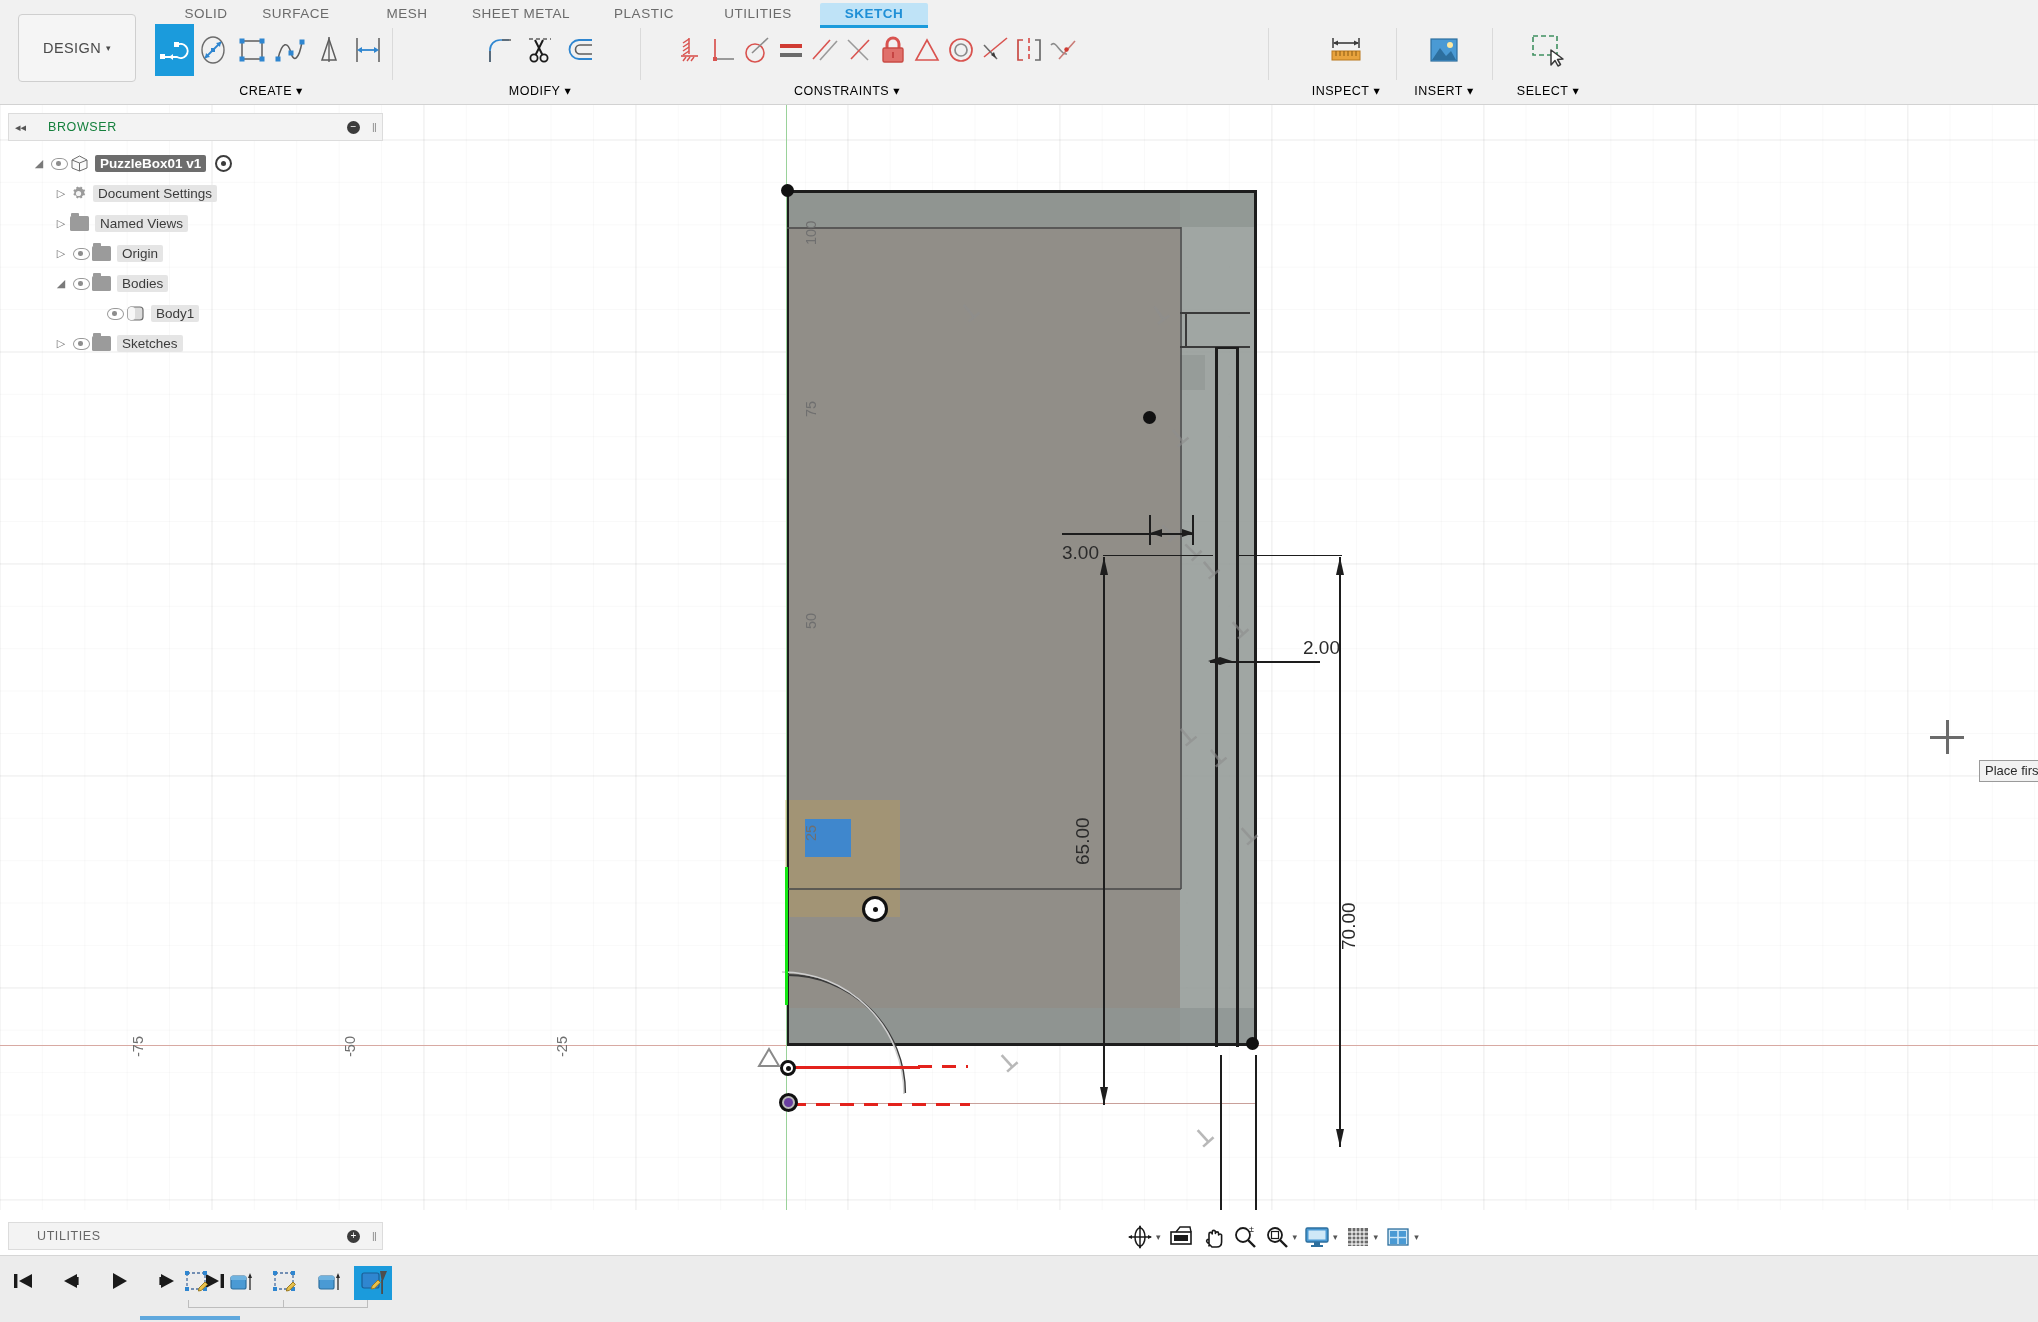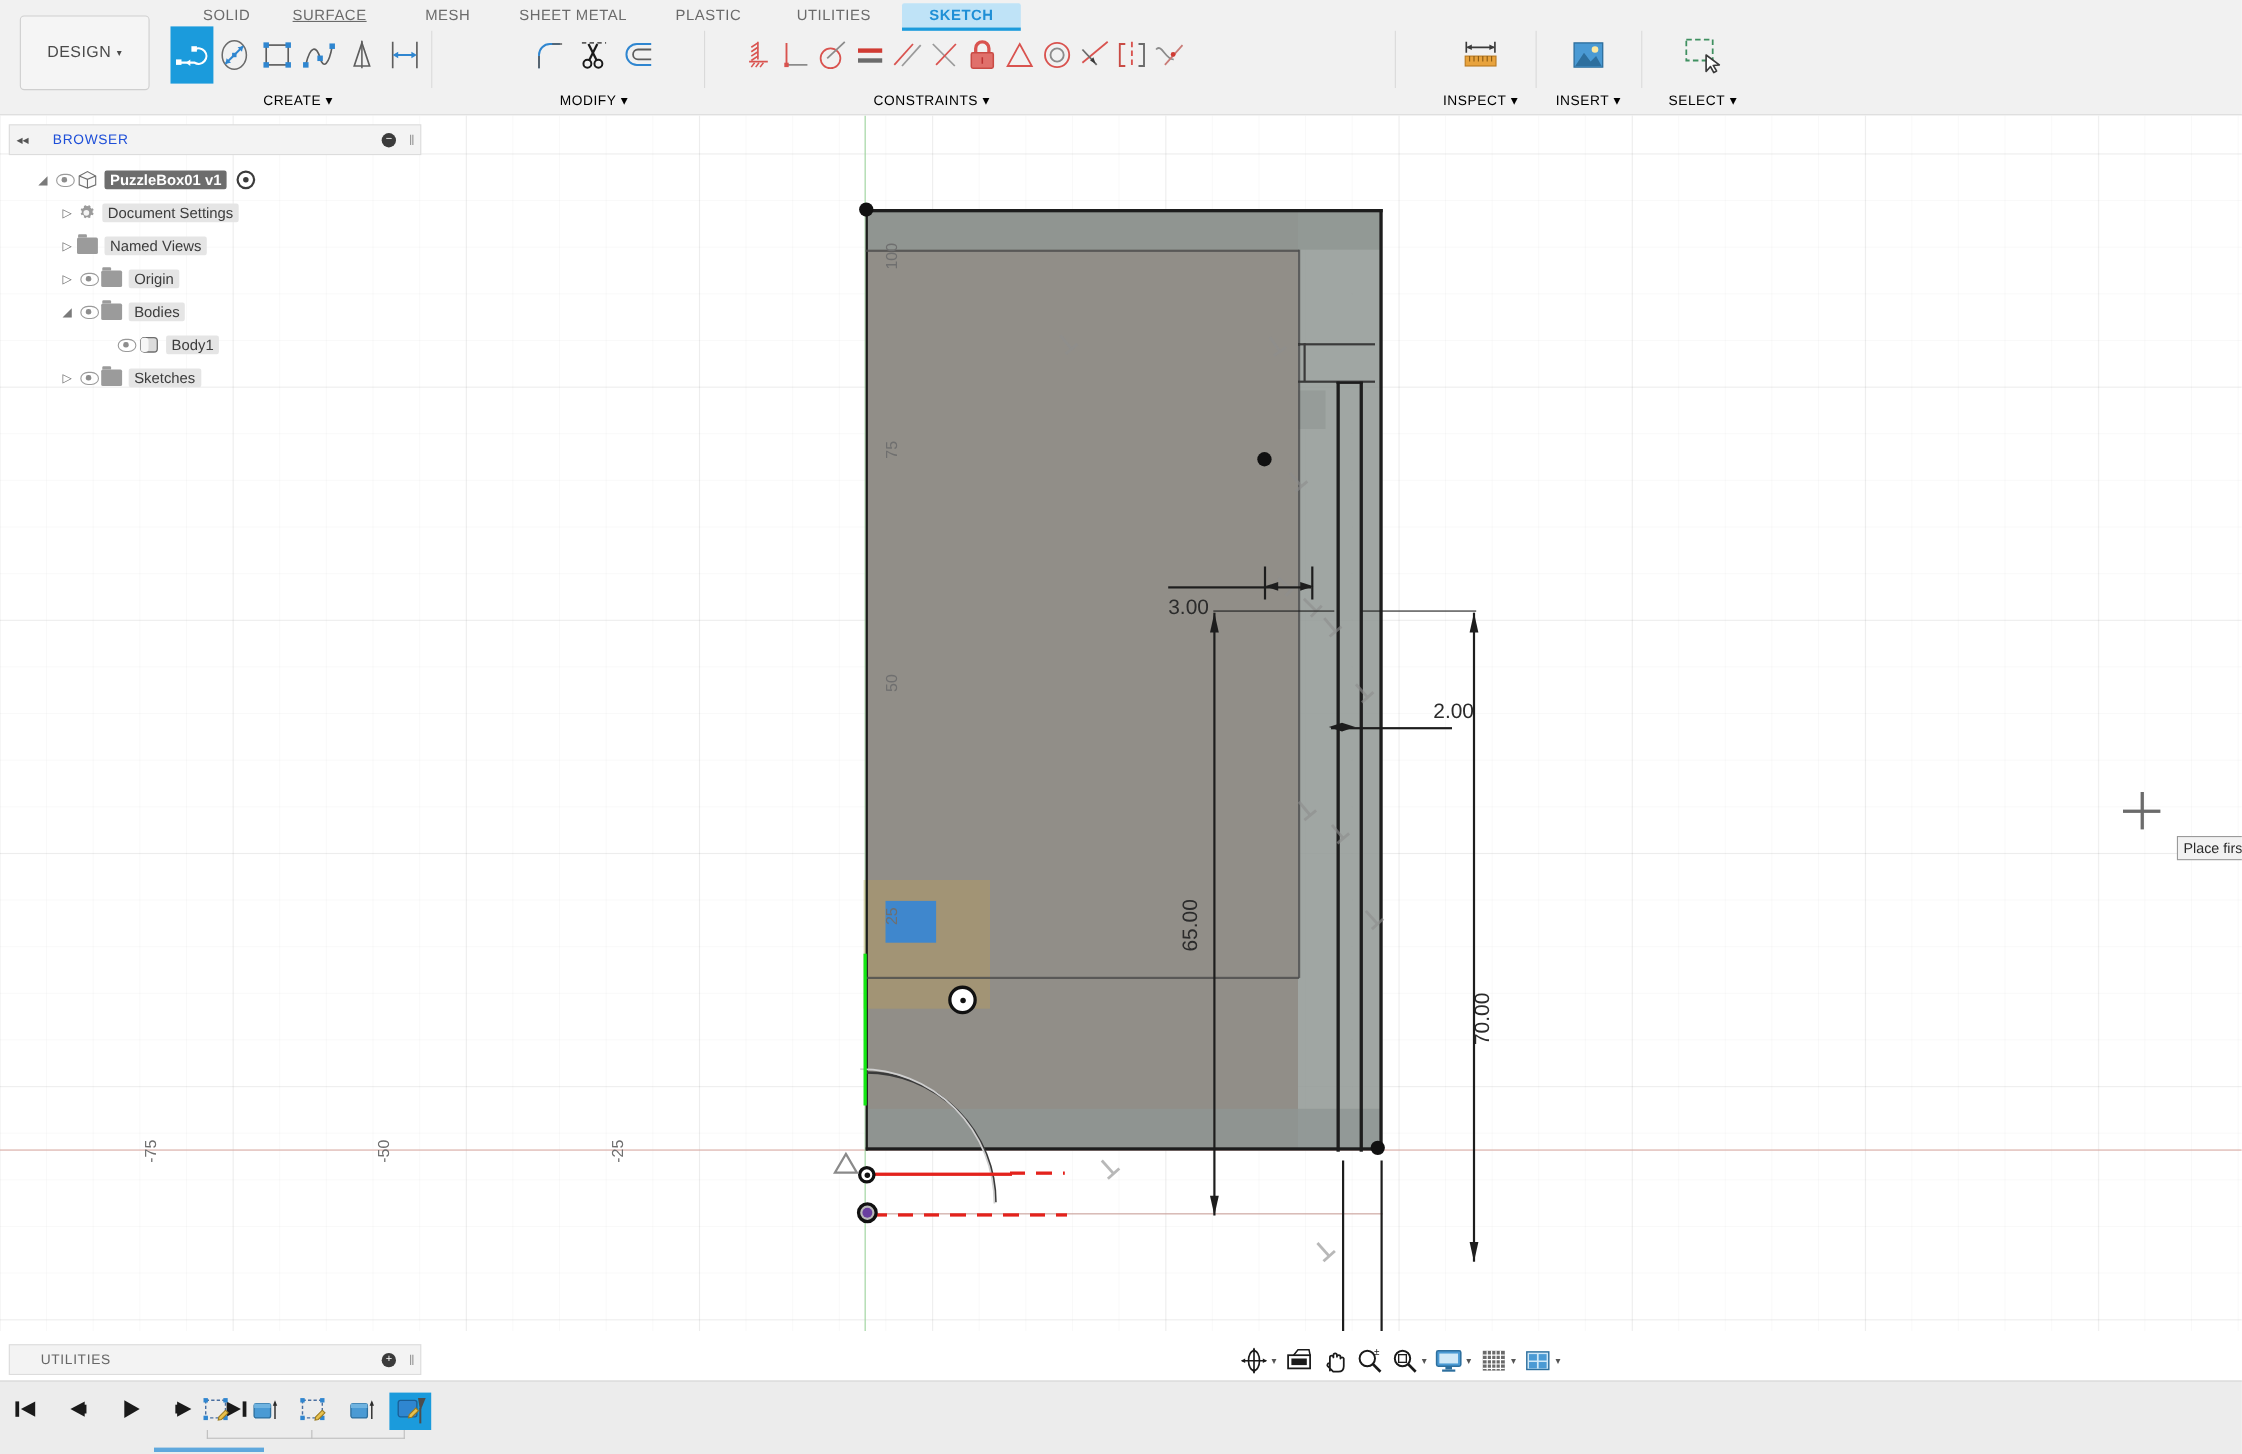--- a/index.html
+++ b/index.html
@@ -48,21 +48,21 @@
   .finishwrap {
     position:absolute; top:0; height:105px; background:#cfe8f7;
   }
 
   
   #browser {
     position:absolute; left:8px; top:113px; width:375px; height:28px;
     background:#f3f3f3; border:1px solid #dcdcdc;
     display:flex; align-items:center; padding:0 6px;
   }
-  #browser .bhead { font-size:12.5px; color:#1d4ed8; letter-spacing:.6px; margin-left:22px;}
+  #browser .bhead { font-size:12.5px; color:#15803d; letter-spacing:.6px; margin-left:22px;}
   #browser .collapse { font-size:11px; color:#555; }
   #browser .badge {
     position:absolute; right:22px; width:13px; height:13px; border-radius:50%;
     background:#3b3b3b; color:#fff; font-size:10px; line-height:12px; text-align:center;
   }
   #browser .grip { position:absolute; right:5px; font-size:13px; color:#999; }
 
   #tree { position:absolute; left:8px; top:148px; width:380px; }
   .trow {
     display:flex; align-items:center; height:30px; font-size:13.5px; color:#3c3c3c;
@@ -206,21 +206,21 @@
 
 <div id="ribbon">
 
   <div id="design-btn">
     <span>DESIGN</span>
     <span class="caret">▾</span>
   </div>
 
   <div class="tabrow">
     <div class="tab" style="left:0px;width:92px;text-align:center;">SOLID</div>
-    <div class="tab" style="left:95px;width:110px;text-decoration:underline;">SURFACE</div>
+    <div class="tab" style="left:81px;width:110px;text-align:center;">SURFACE</div>
     <div class="tab" style="left:202px;width:90px;text-align:center;">MESH</div>
     <div class="tab" style="left:292px;width:138px;text-align:center;">SHEET METAL</div>
     <div class="tab" style="left:430px;width:108px;text-align:center;">PLASTIC</div>
     <div class="tab" style="left:538px;width:120px;text-align:center;">UTILITIES</div>
     <div class="tab active" style="left:660px;width:108px;text-align:center;">SKETCH</div>
   </div>
 
   <div class="grp" style="left:155px; width:232px;">
     <div class="icons">
       <div class="tool sel">

